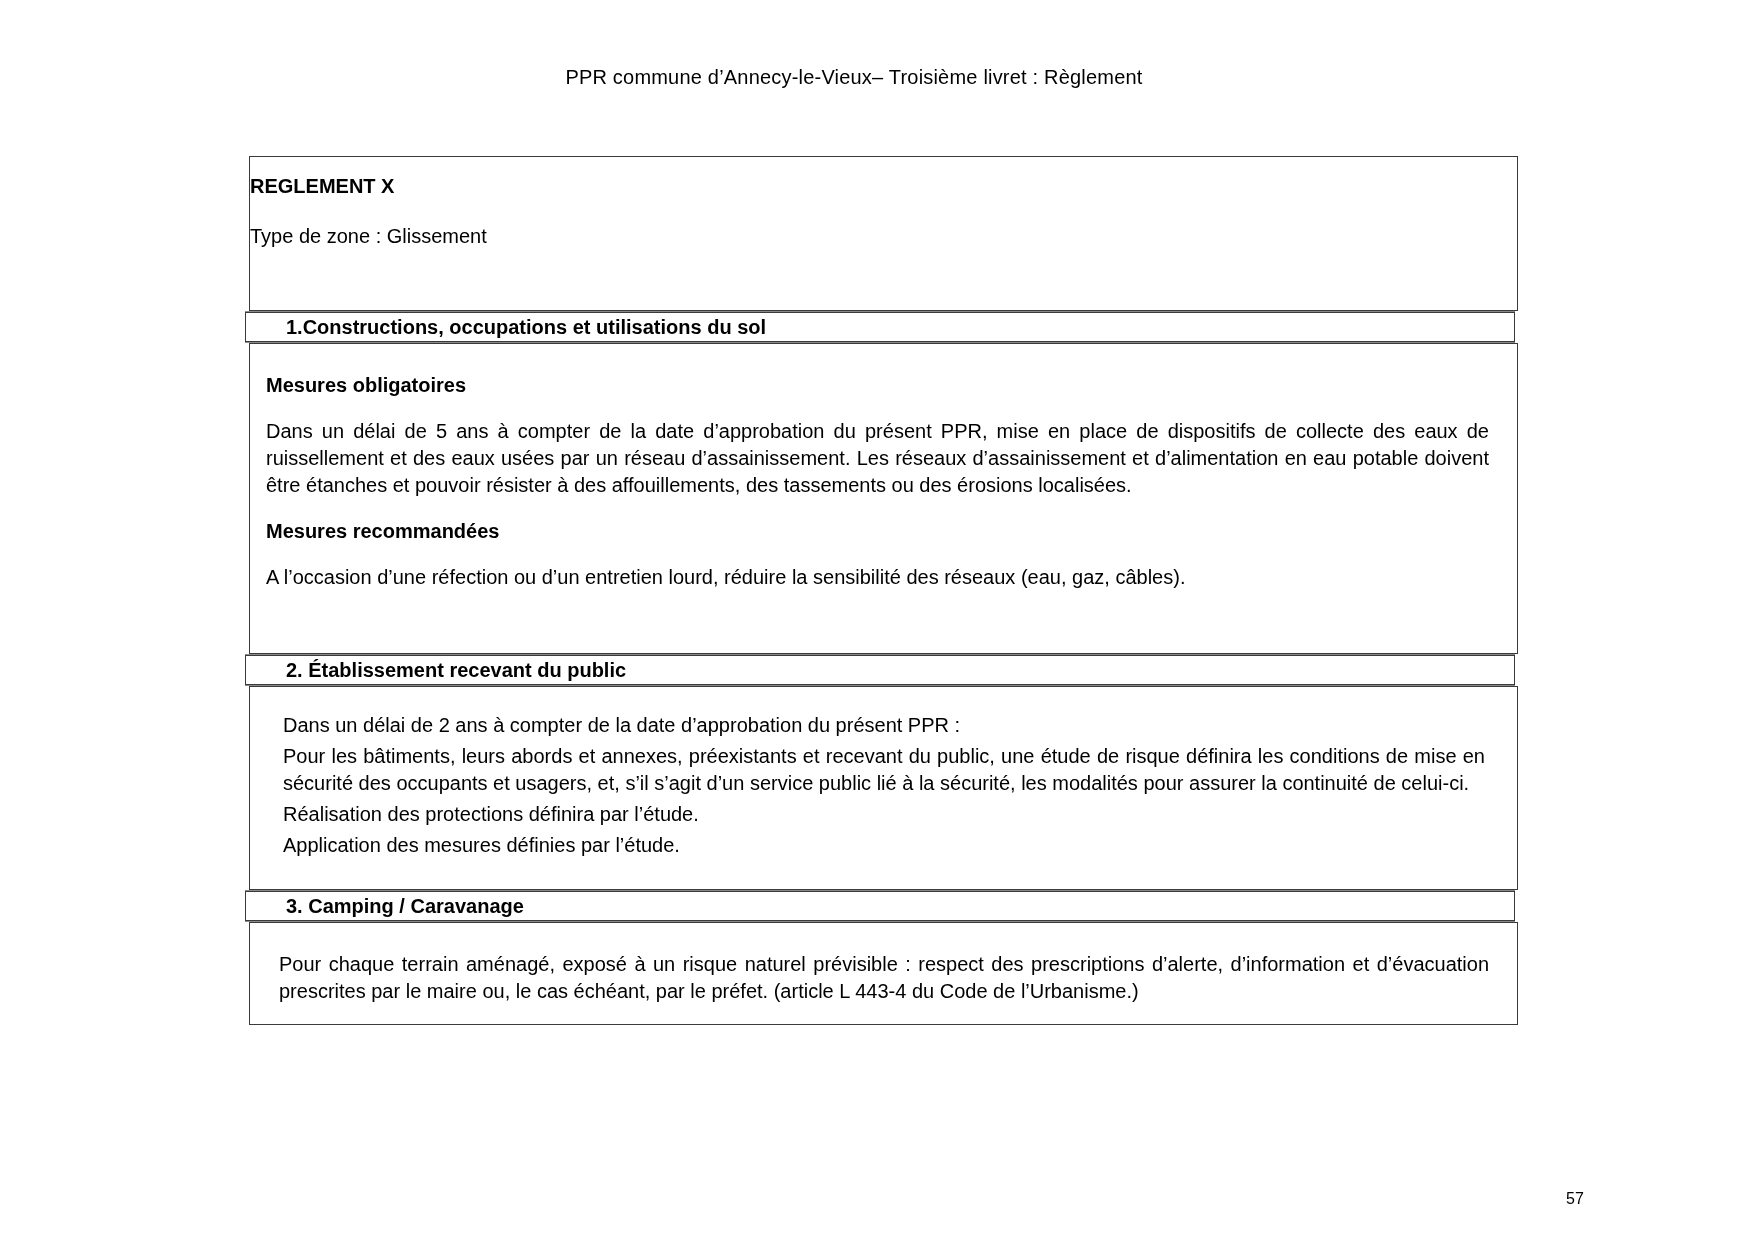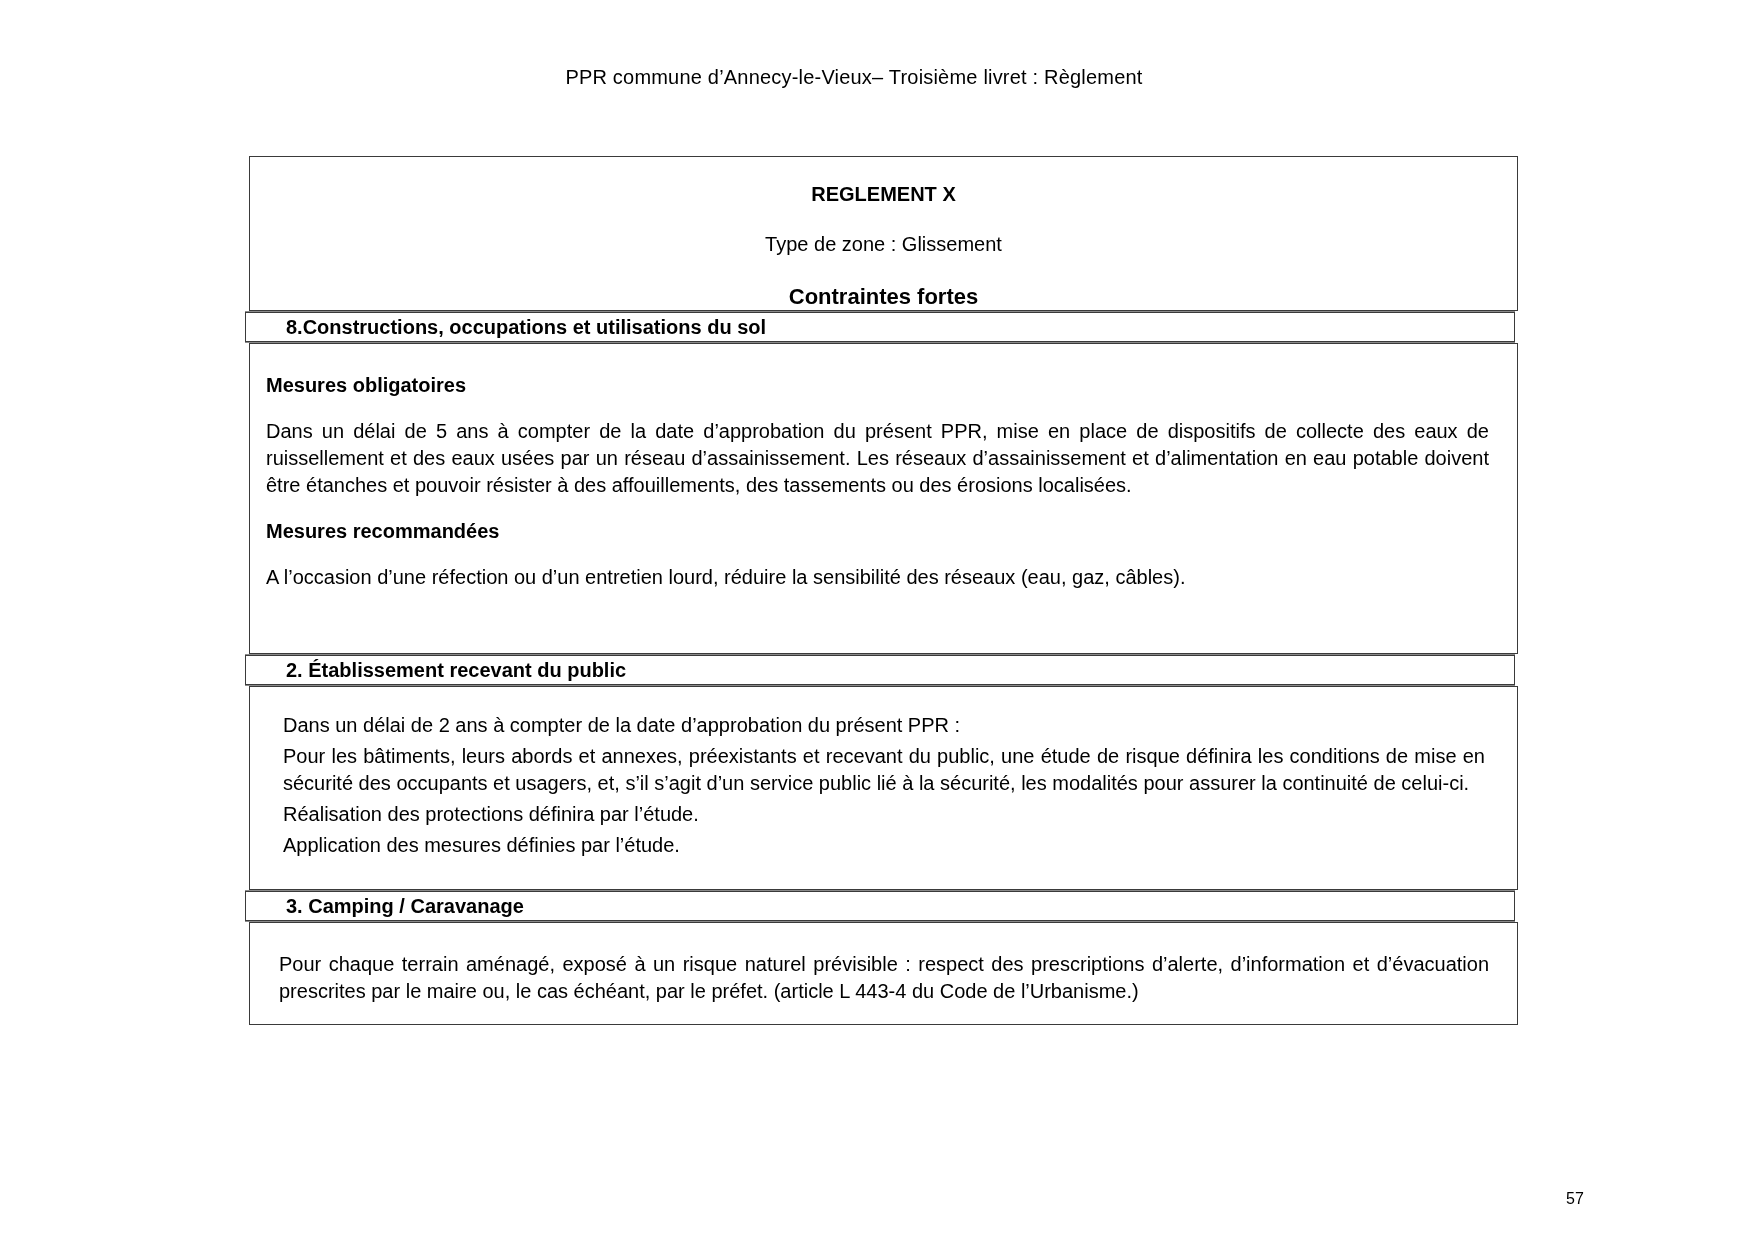--- a/index.html
+++ b/index.html
@@ -30,22 +30,21 @@
     font-size: 20px;
     line-height: 27px;
   }
   .cell {
     border: 1px solid #3a3a3a;
     background: #fff;
     width: 100%;
   }
   .top-cell {
     min-height: 155px;
-    text-align: center;
-    padding-top: 16px;
+    padding-top: 8px;
   }
   .reg-title {
     font-weight: bold;
     font-size: 20px;
     line-height: 24px;
     margin-top: 9px;
   }
   .zone-type {
     font-size: 20px;
     line-height: 24px;
@@ -92,24 +91,23 @@
 </head>
 <body>
 
 <div class="doc-header">PPR commune d’Annecy-le-Vieux– Troisième livret : Règlement</div>
 
 <div class="doc-table">
 
   <div class="cell top-cell">
     <div class="reg-title">REGLEMENT X</div>
     <div class="zone-type">Type de zone : Glissement</div>
-    <div class="constraint">Contraintes fortes</div>
   </div>
 
-  <div class="section-row">8.Constructions, occupations et utilisations du sol</div>
+  <div class="section-row">1.Constructions, occupations et utilisations du sol</div>
 
   <div class="cell body-cell b1">
     <p class="bold">Mesures obligatoires</p>
     <p class="justify">Dans un délai de 5 ans à compter de la date d’approbation du présent PPR, mise en place de dispositifs de collecte des eaux de ruissellement et des eaux usées par un réseau d’assainissement. Les réseaux d’assainissement et d’alimentation en eau potable doivent être étanches et pouvoir résister à des affouillements, des tassements ou des érosions localisées.</p>
     <p class="bold">Mesures recommandées</p>
     <p>A l’occasion d’une réfection ou d’un entretien lourd, réduire la sensibilité des réseaux (eau, gaz, câbles).</p>
   </div>
 
   <div class="section-row">2. Établissement recevant du public</div>
 

